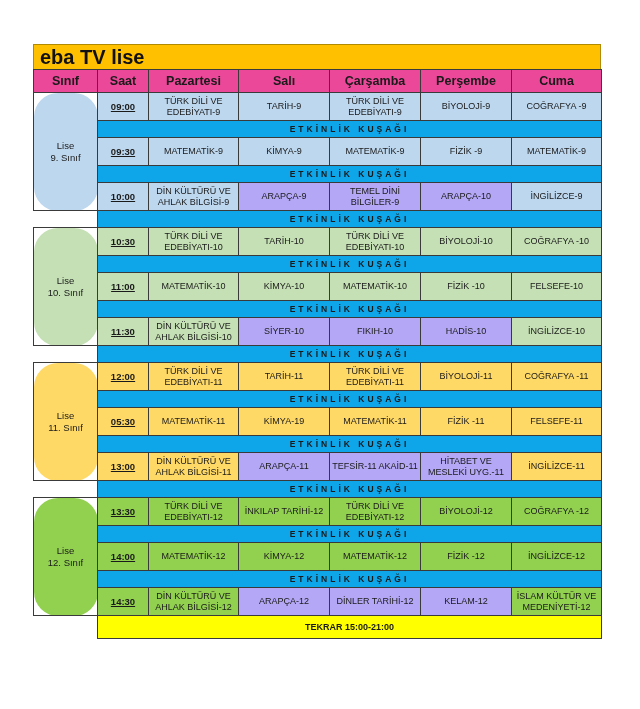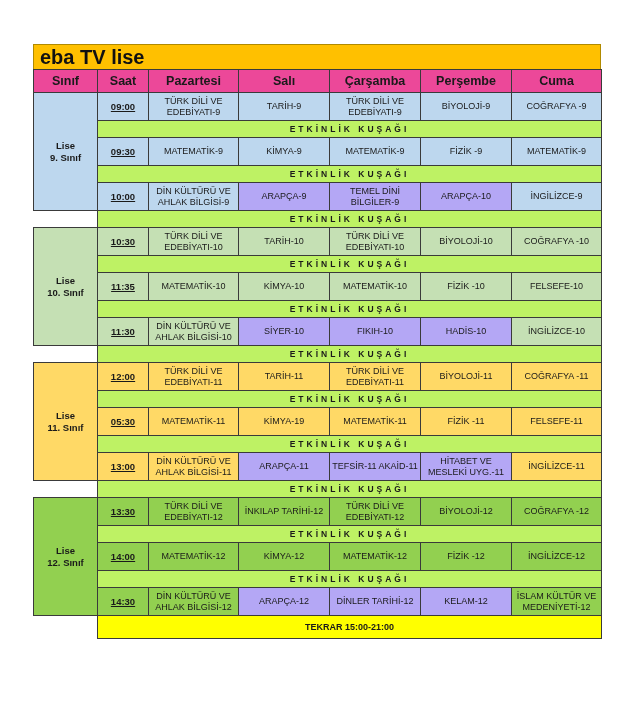--- a/index.html
+++ b/index.html
@@ -6,23 +6,23 @@
   body { width: 640px; height: 709px; position: relative; overflow: hidden;
          font-family: "Liberation Sans", "DejaVu Sans", sans-serif; color: #1a1a1a; }
   .sheet { position: absolute; left: 33px; top: 44px; width: 568px; }
   .title-bar { height: 24px; background: #ffc000; border: 1px solid #b08a00; border-bottom: none;
                font-weight: bold; font-size: 20px; line-height: 24px; padding-left: 6px; color: #111; }
   table { border-collapse: collapse; table-layout: fixed; width: 568px; }
   td, th { border: 1px solid #3a3a3a; text-align: center; vertical-align: middle; padding: 0 2px;
            font-size: 9px; line-height: 11px; overflow: hidden; }
   th { background: #ec4899; font-size: 12.5px; font-weight: bold; height: 22px; }
   td.time { font-weight: bold; font-size: 9.5px; text-decoration: underline; }
-  td.sinif { font-weight: bold; font-size: 9.5px; line-height: 12px; }
+  td.sinif { font-weight: normal; font-size: 9.5px; line-height: 12px; border-radius: 24px; }
   tr.lesson td { height: 27px; }
-  tr.band td.band { height: 16px; background: #bef264; font-weight: bold; font-size: 8.5px;
+  tr.band td.band { height: 16px; background: #0ea5e9; font-weight: bold; font-size: 8.5px;
                     letter-spacing: 3px; }
   td.blank { border: none; border-right: 1px solid #3a3a3a; background: #fff; }
   .g9 { background: #bdd7ee; }
   .g10 { background: #c5e0b4; }
   .g11 { background: #ffd966; }
   .g12 { background: #92d050; }
   .din { background: #b4a7f5 !important; }
   tr.tekrar td.tk { background: #ffff00; font-weight: bold; font-size: 9px; height: 22px; }
 </style>
 </head>
@@ -93,21 +93,21 @@
           <td class="g10">TÜRK DİLİ VE EDEBİYATI-10</td>
           <td class="g10">TARİH-10</td>
           <td class="g10">TÜRK DİLİ VE EDEBİYATI-10</td>
           <td class="g10">BİYOLOJİ-10</td>
           <td class="g10">COĞRAFYA -10</td>
         </tr>
         <tr class="band">
           <td class="band" colspan="6">ETKİNLİK KUŞAĞI</td>
         </tr>
         <tr class="lesson">
-          <td class="time g10">11:35</td>
+          <td class="time g10">11:00</td>
           <td class="g10">MATEMATİK-10</td>
           <td class="g10">KİMYA-10</td>
           <td class="g10">MATEMATİK-10</td>
           <td class="g10">FİZİK -10</td>
           <td class="g10">FELSEFE-10</td>
         </tr>
         <tr class="band">
           <td class="band" colspan="6">ETKİNLİK KUŞAĞI</td>
         </tr>
         <tr class="lesson">

